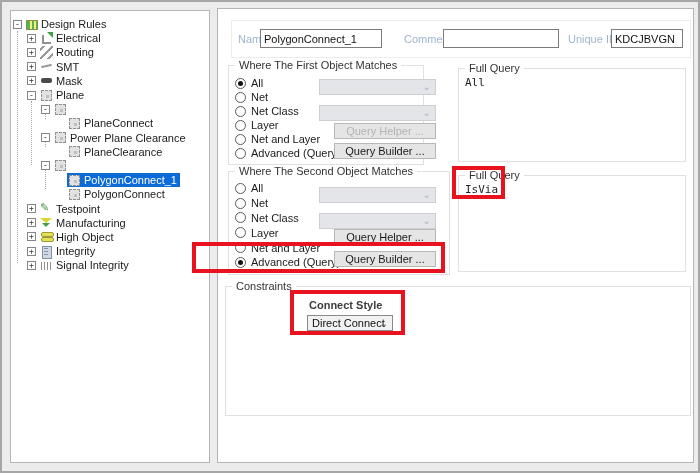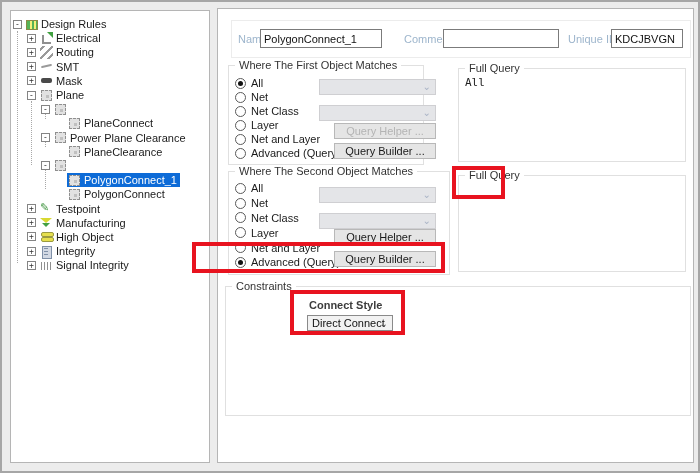--- a/index.html
+++ b/index.html
@@ -363,20 +363,21 @@
       </div>
       <div class="combo" style="left:90px; top:41px; width:117px;">
         <span class="chev">⌄</span>
       </div>
       <div class="btn" style="left:105px; top:57px; width:102px;">Query Helper ...</div>
       <div class="btn" style="left:105px; top:79px; width:102px;">Query Builder ...</div>
     </div>
 
     <div class="grp" style="left:240px; top:166px; width:228px; height:97px;">
       <span class="legend">Full Query</span>
+      <div class="query-text">IsVia</div>
     </div>
 
     <div class="grp" style="left:7px; top:277px; width:466px; height:130px;">
       <span class="legend">Constraints</span>
       <span class="cs-label">Connect Style</span>
       <div class="dropdown">
         <span>Direct Connect</span>
         <span class="chev">⌄</span>
       </div>
     </div>

